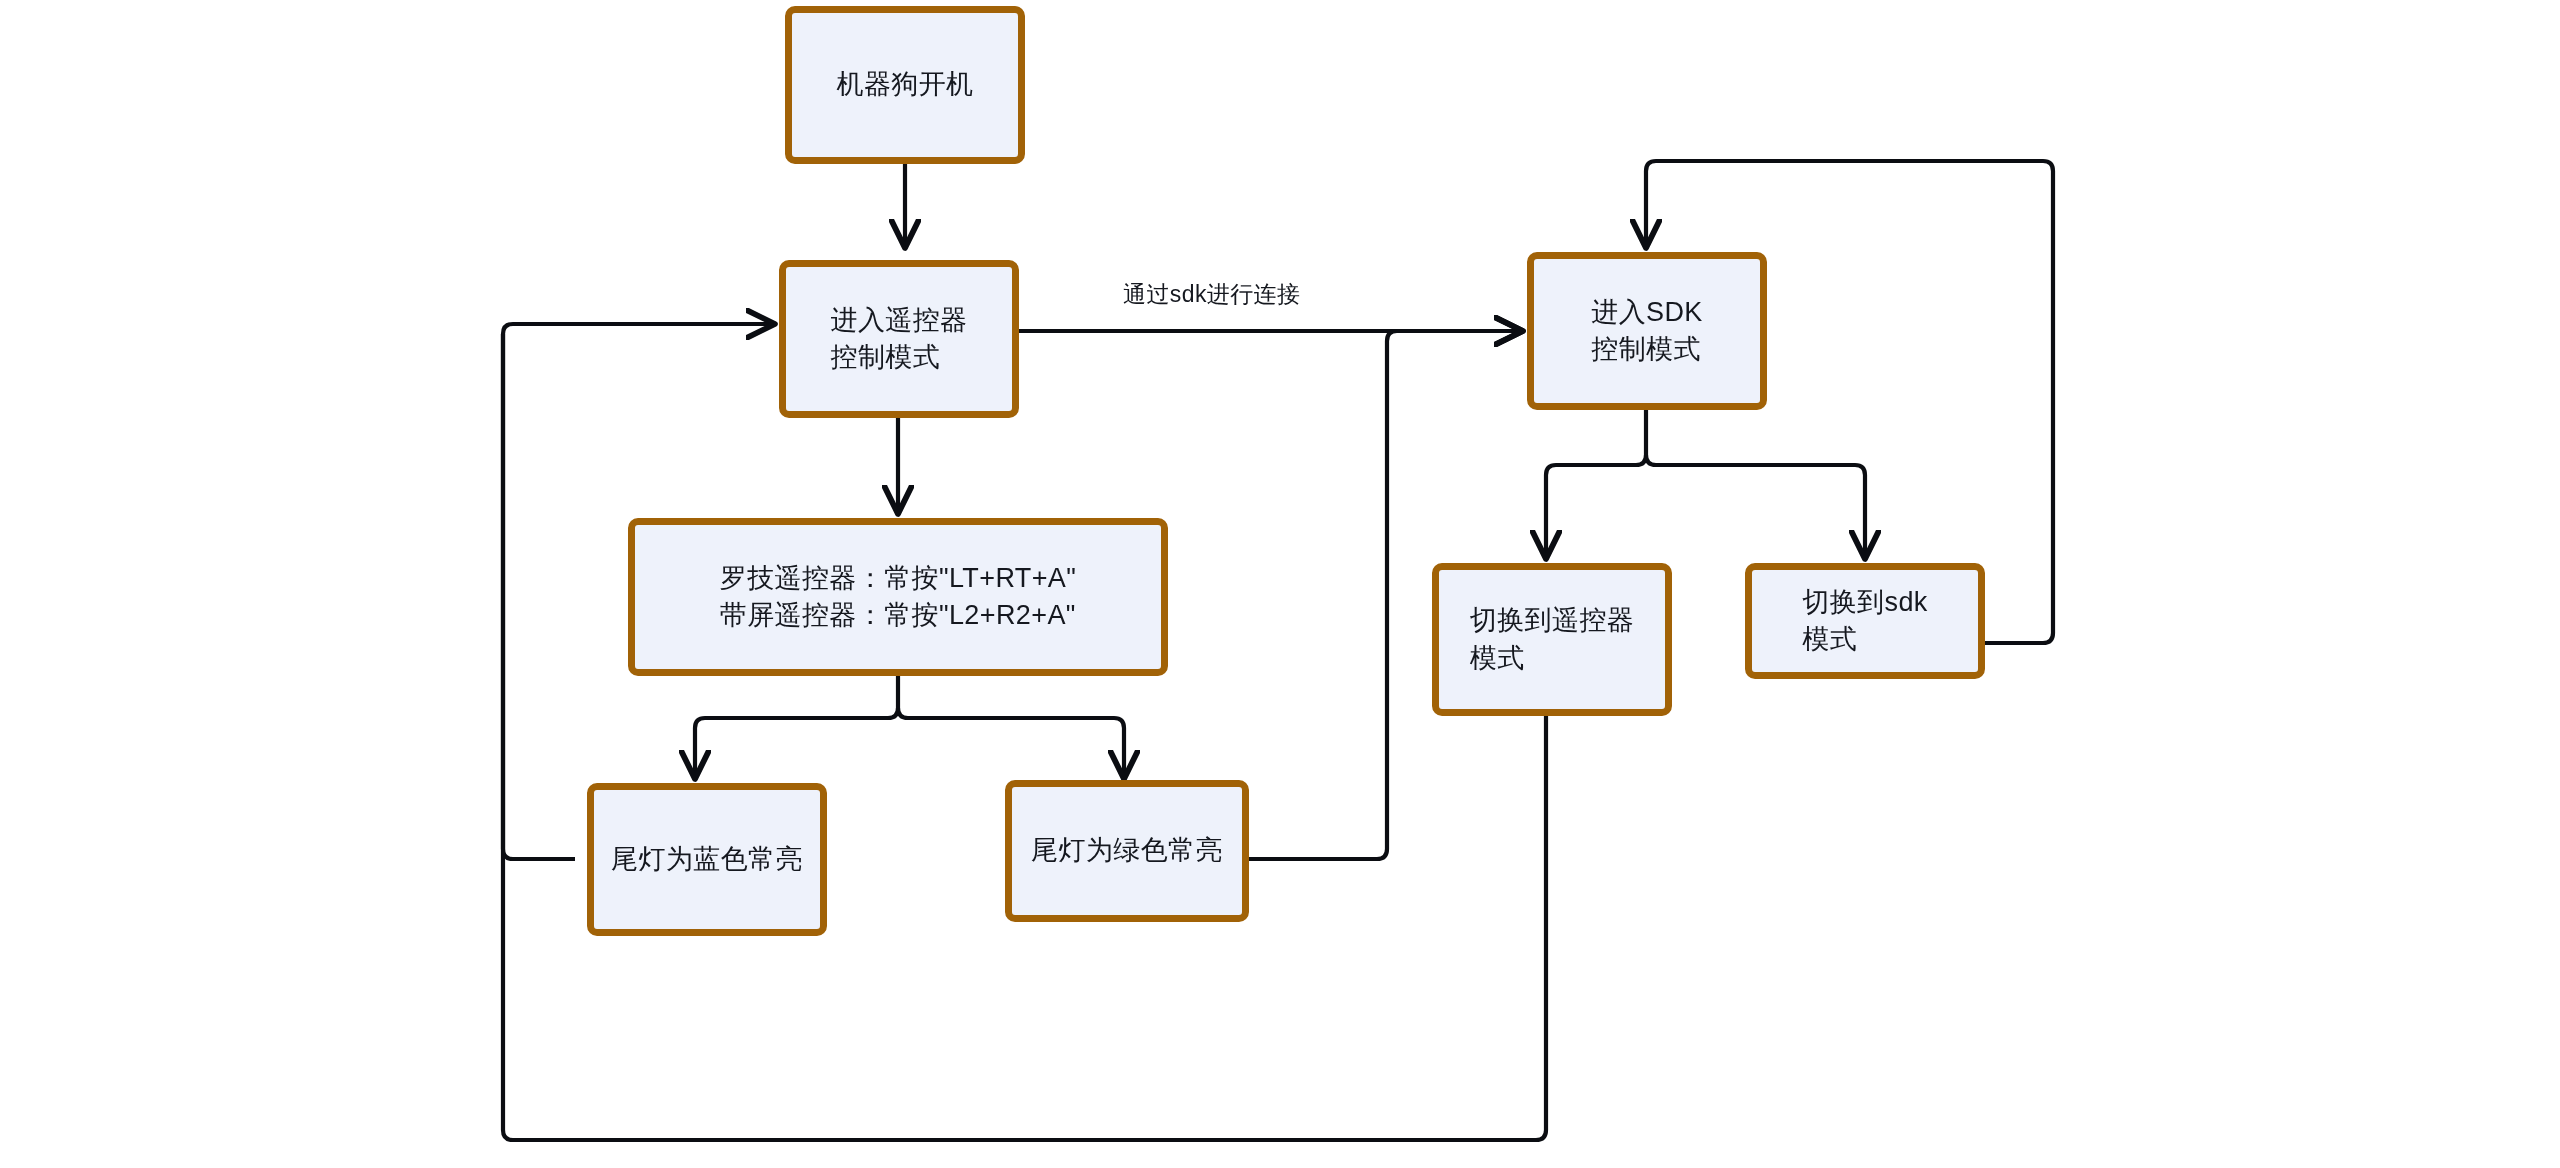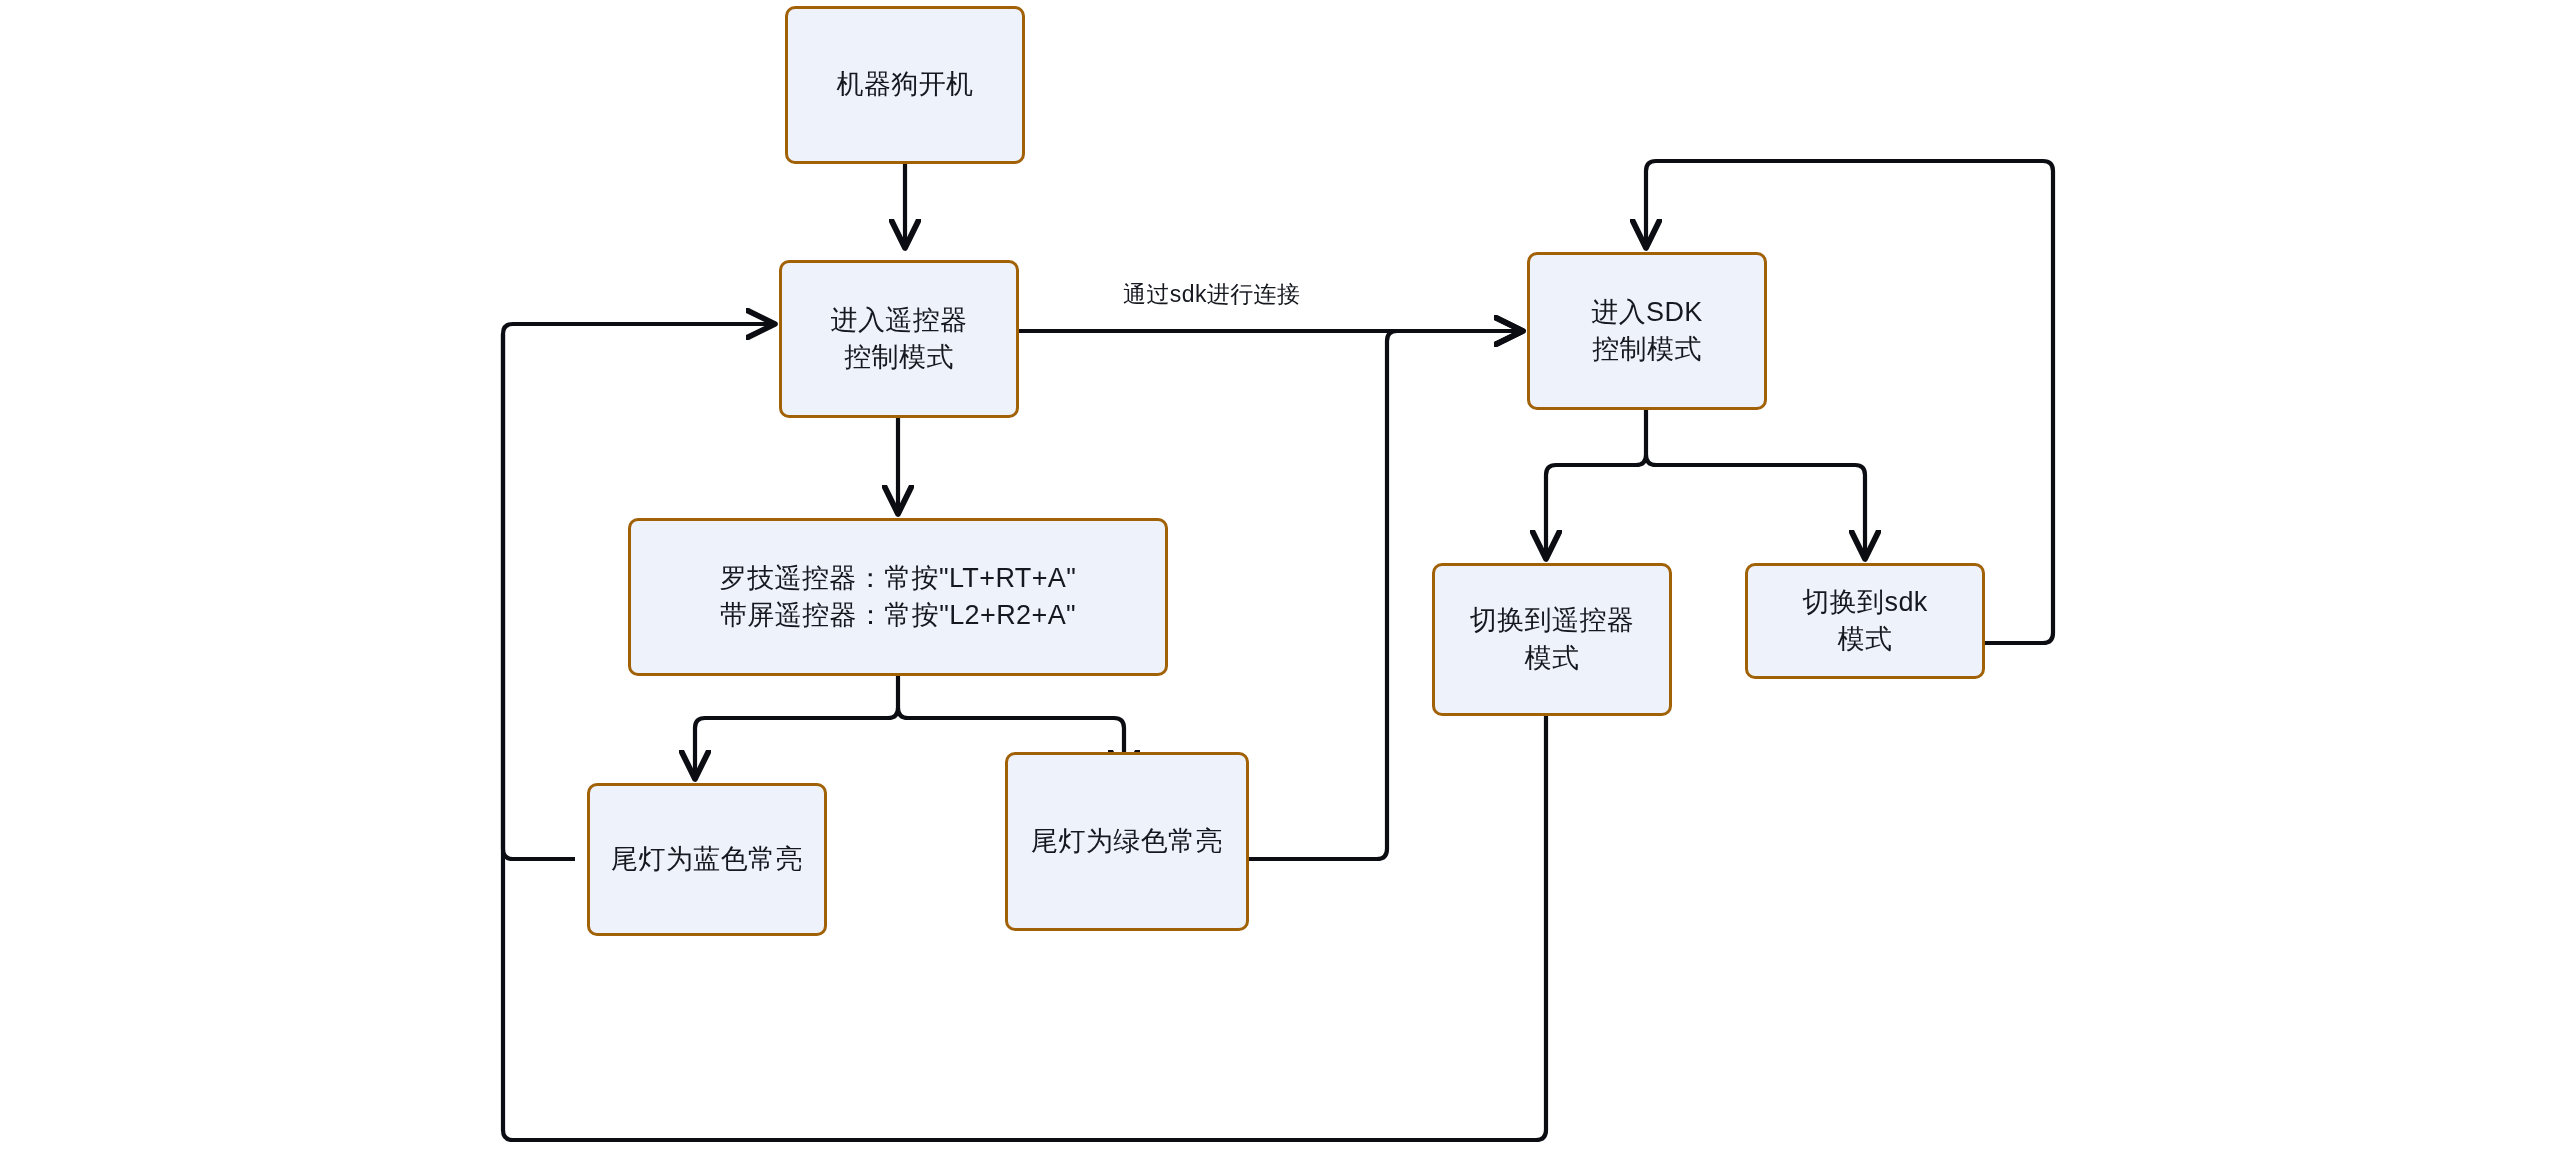--- a/index.html
+++ b/index.html
@@ -21,26 +21,25 @@
     position: absolute;
     left: 0;
     top: 0;
     width: 2560px;
     height: 1168px;
   }
   .node {
     position: absolute;
     box-sizing: border-box;
     background: #eef2fb;
-    border: 3px solid #a16207;
+    border: 7px solid #a16207;
     border-radius: 10px;
     display: flex;
     align-items: center;
     justify-content: center;
-    text-align: center;
     color: #15181f;
     font-size: 27px;
     line-height: 1.38;
     letter-spacing: 0.4px;
     white-space: pre-line;
     z-index: 2;
   }
   .edge-label {
     position: absolute;
     color: #15181f;
@@ -111,21 +110,21 @@
 
   <div class="node" style="left:628px;top:518px;width:540px;height:158px;">
     <span>罗技遥控器：常按"LT+RT+A"
 带屏遥控器：常按"L2+R2+A"</span>
   </div>
 
   <div class="node" style="left:587px;top:783px;width:240px;height:153px;">
     <span>尾灯为蓝色常亮</span>
   </div>
 
-  <div class="node" style="left:1005px;top:752px;width:244px;height:179px;">
+  <div class="node" style="left:1005px;top:780px;width:244px;height:142px;">
     <span>尾灯为绿色常亮</span>
   </div>
 
   <div class="node" style="left:1432px;top:563px;width:240px;height:153px;">
     <span>切换到遥控器
 模式</span>
   </div>
 
   <div class="node" style="left:1745px;top:563px;width:240px;height:116px;">
     <span>切换到sdk

